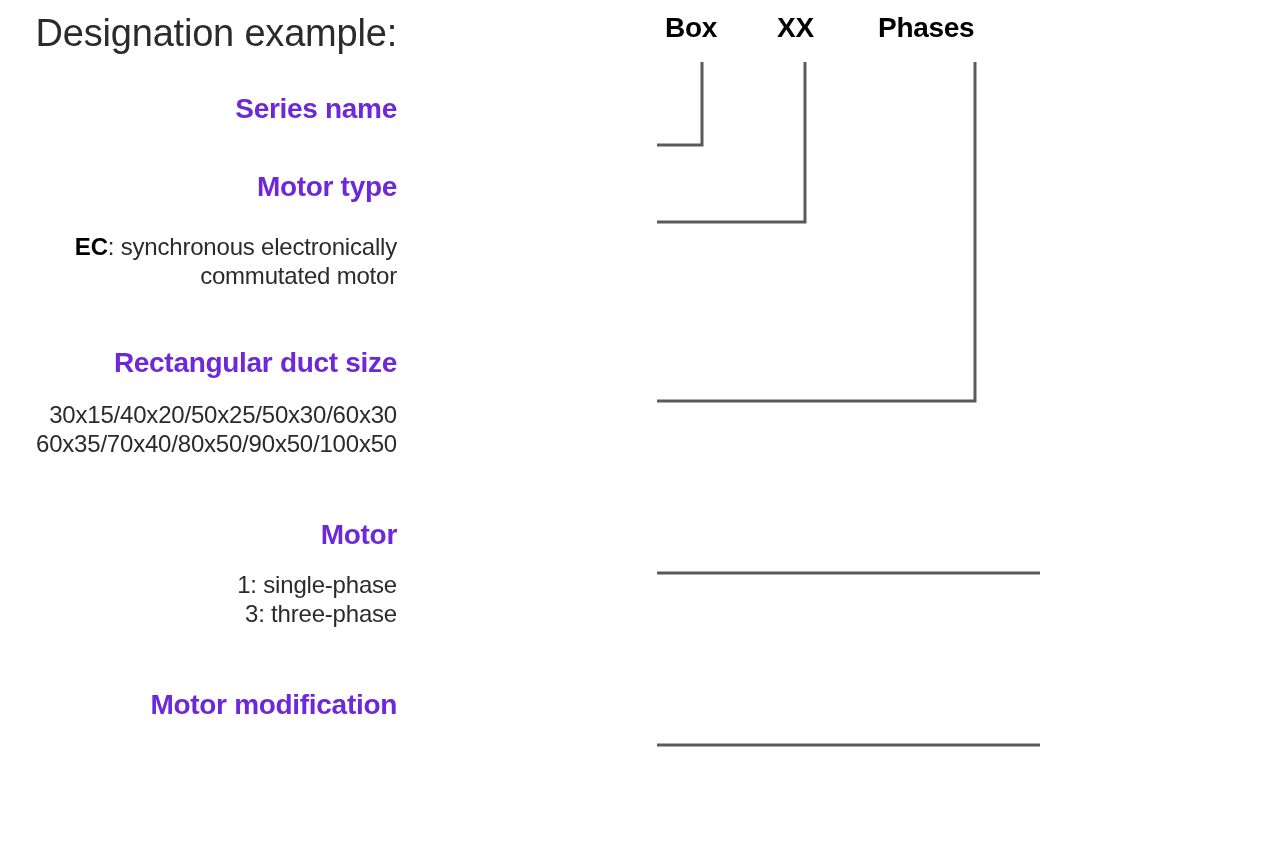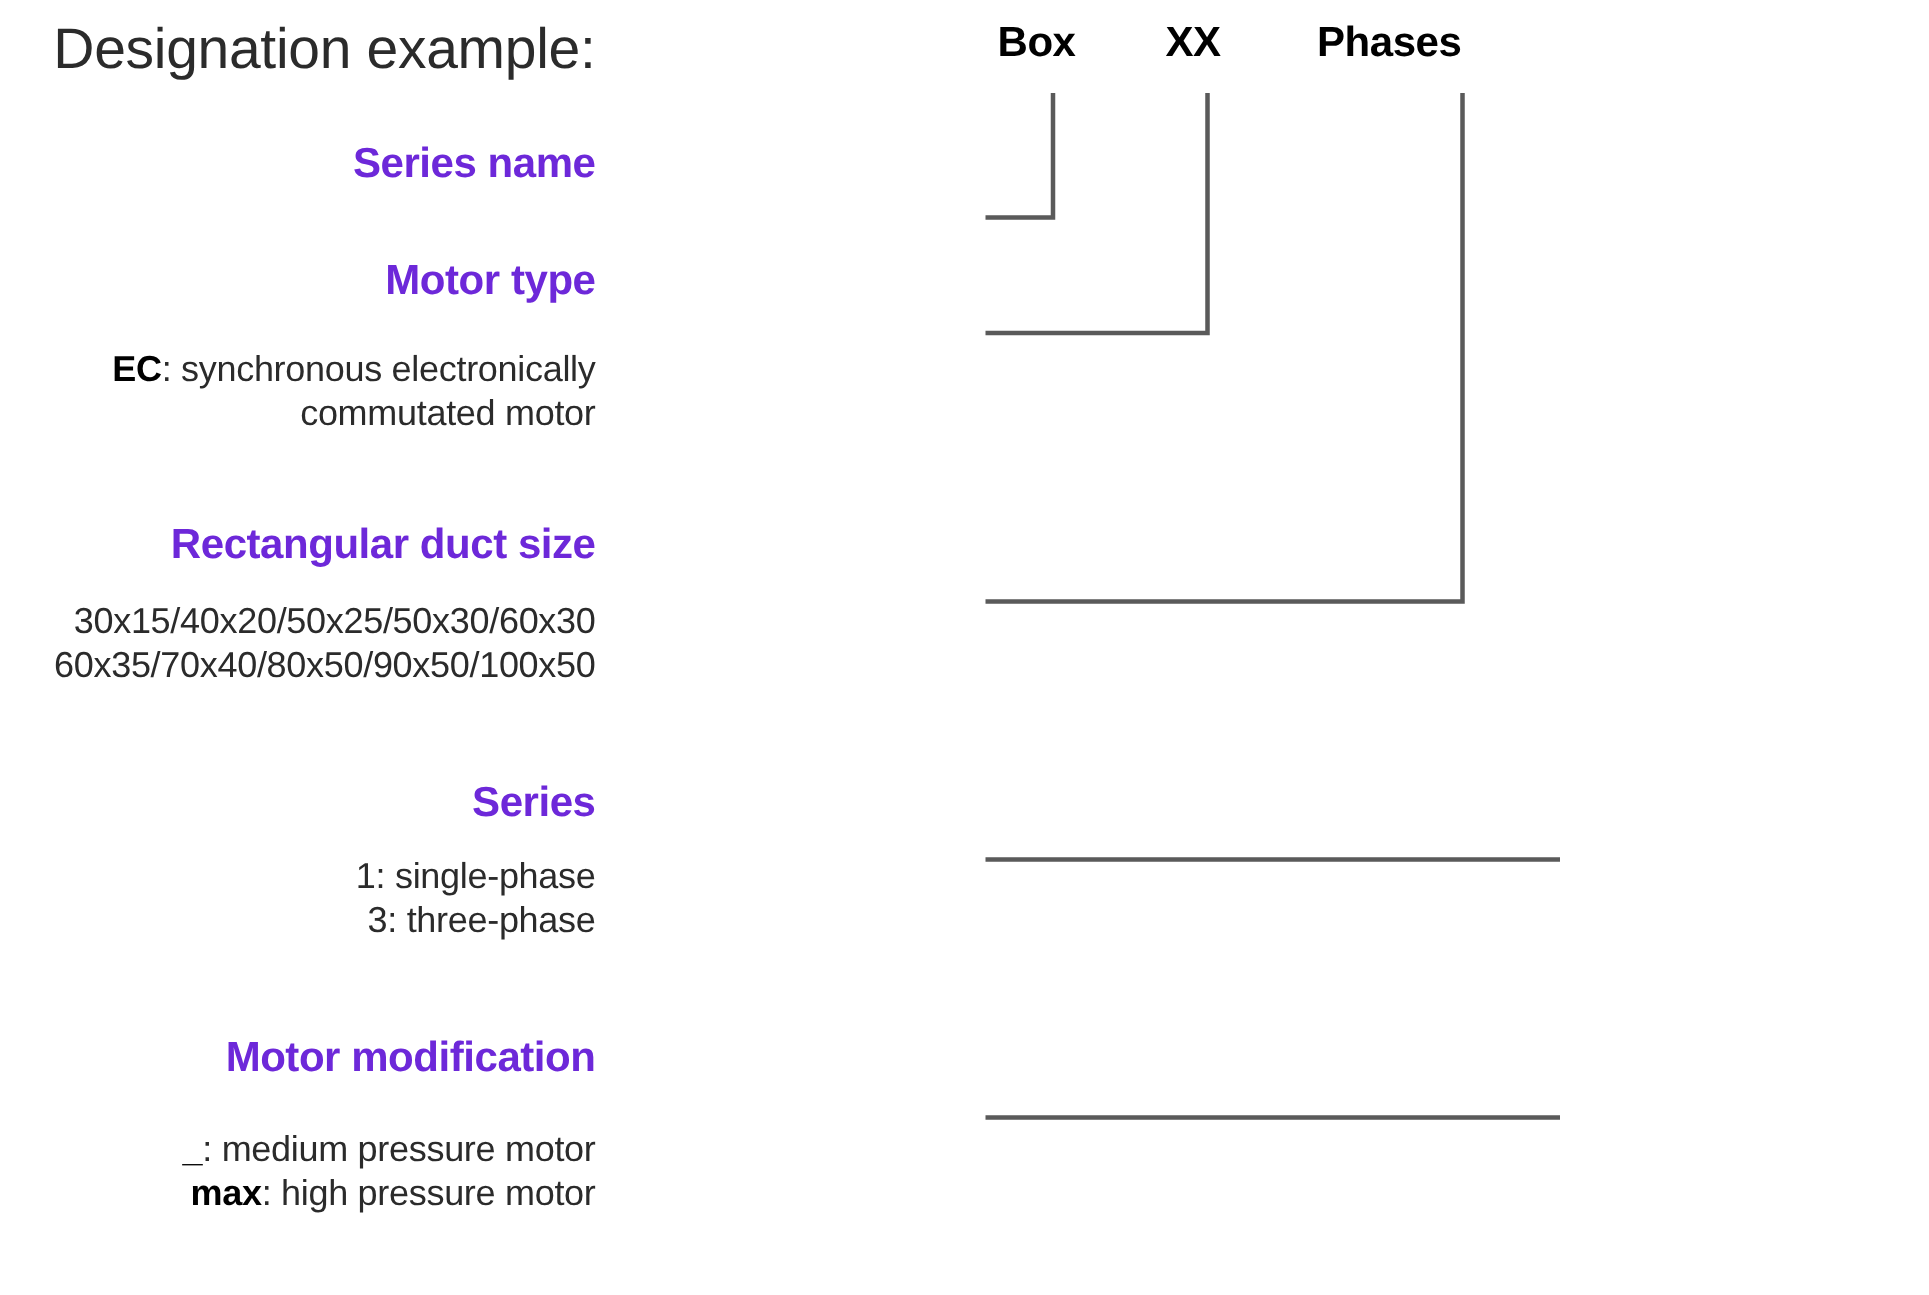--- a/index.html
+++ b/index.html
@@ -126,29 +126,21 @@
     </div>
     <div>commutated motor</div>
   </div>
 
   <div class="block heading b-duct">Rectangular duct size</div>
   <div class="block detail b-ductv">
     <div>30x15/40x20/50x25/50x30/60x30</div>
     <div>60x35/70x40/80x50/90x50/100x50</div>
   </div>
 
-  <div class="block heading b-phases">Series</div>
+  <div class="block heading b-phases">Motor</div>
   <div class="block detail b-phasev">
     <div>1: single-phase</div>
     <div>3: three-phase</div>
   </div>
 
   <div class="block heading b-mod">Motor modification</div>
-  <div class="block detail b-modv">
-    <div>
-      <span class="key">_</span><span>: </span><span>medium pressure motor</span>
-    </div>
-    <div>
-      <span class="key">max</span><span>: </span><span>high pressure motor</span>
-    </div>
-  </div>
 
 </div>
 
 </body></html>

